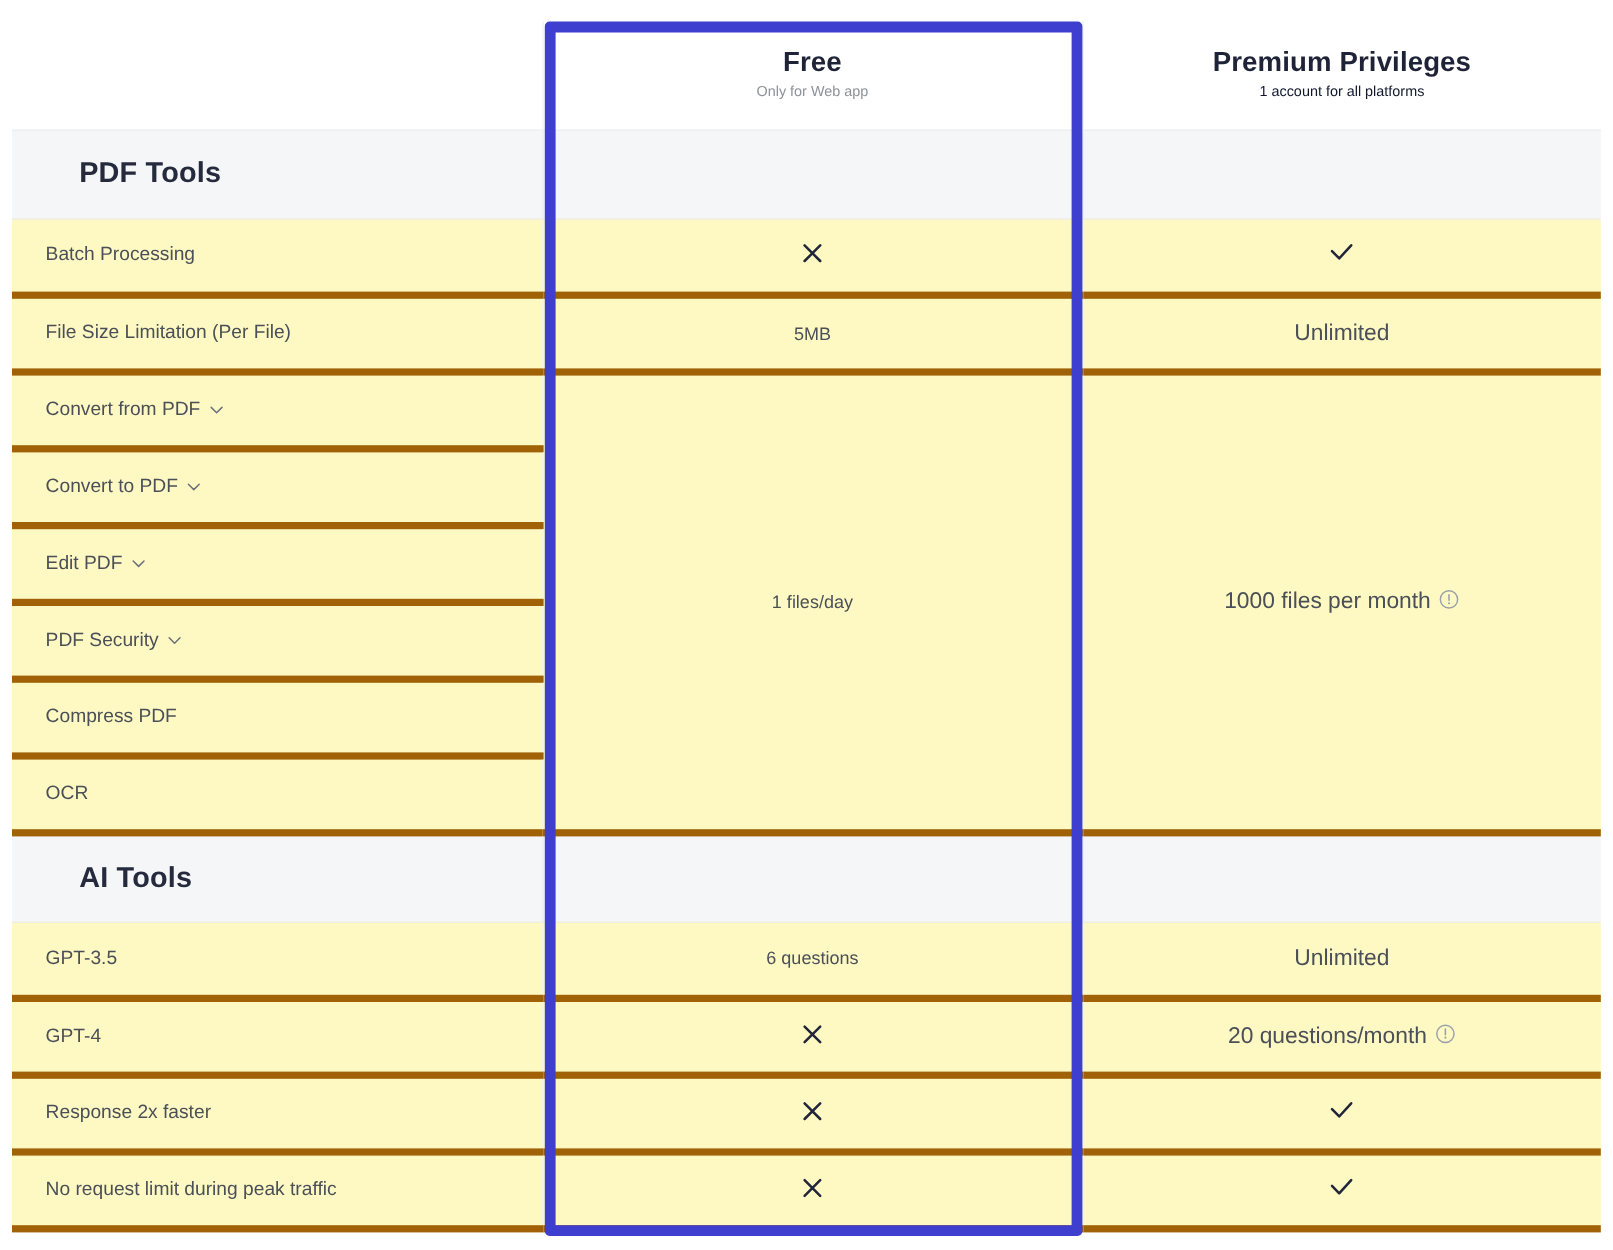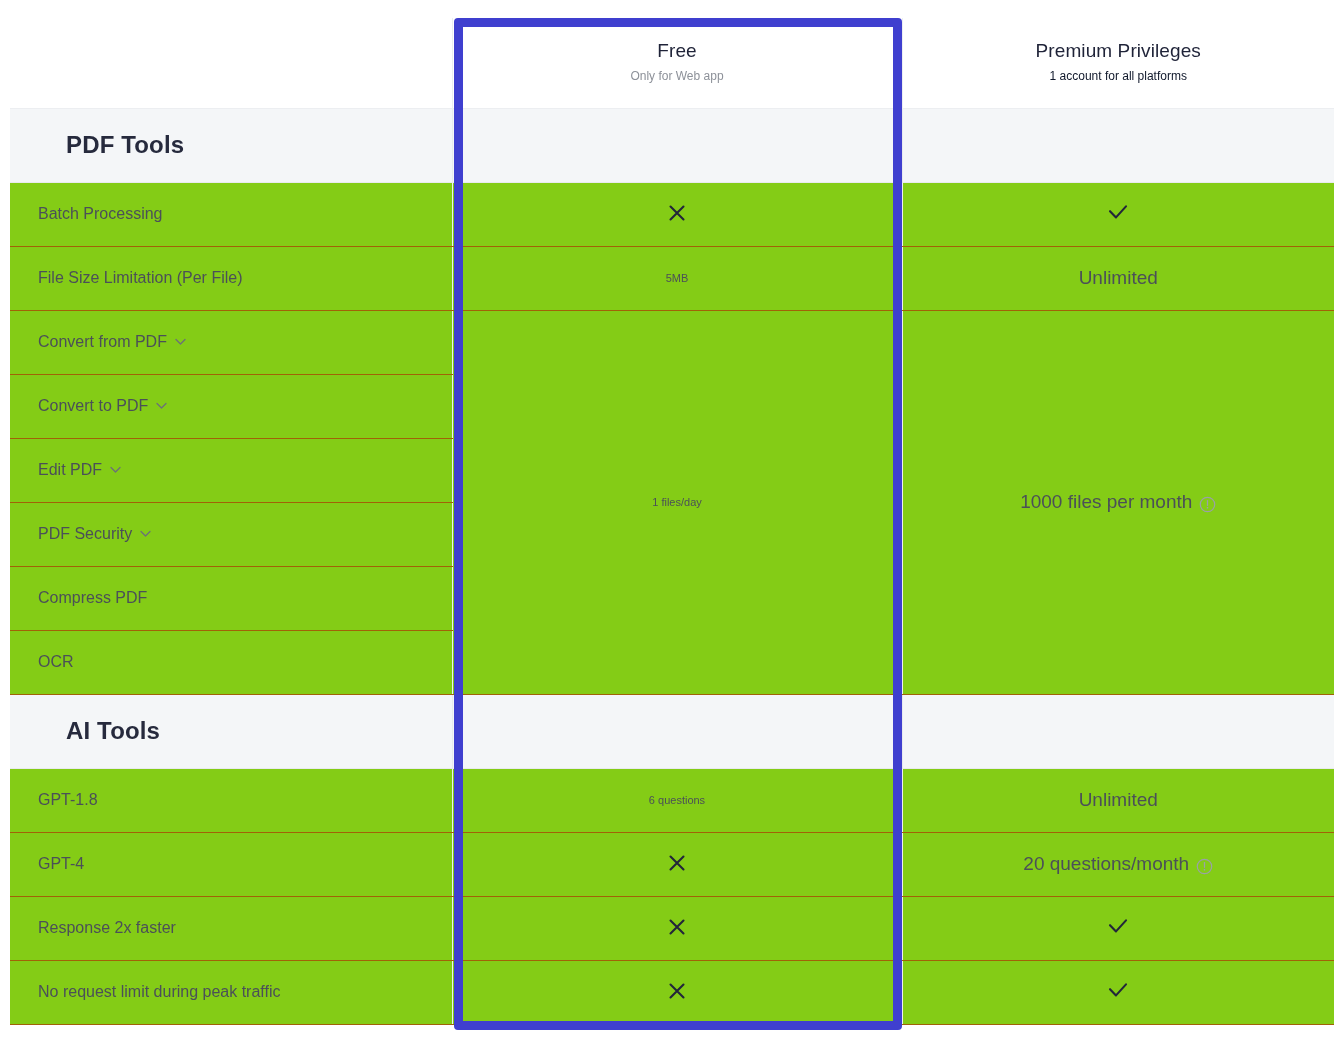--- a/index.html
+++ b/index.html
@@ -44,22 +44,22 @@
     font-weight: normal;
   }
   thead th.feature-head {
     border-right: 1px solid #eceef1;
   }
   thead th.free-head {
     border-right: 1px solid #eceef1;
   }
 
   .plan-name {
-    font-size: 19px;
-    font-weight: normal;
+    font-size: 23px;
+    font-weight: bold;
     color: #1f2338;
     letter-spacing: .1px;
     line-height: 26px;
   }
   .plan-sub {
     font-size: 12px;
     color: #8d9199;
     line-height: 22px;
     margin-top: 1px;
   }
@@ -82,35 +82,35 @@
     font-size: 24px;
     font-weight: bold;
     color: #262a3d;
     padding-left: 28px;
     letter-spacing: .15px;
   }
 
   
   tbody td {
     height: 64px;
-    border-bottom: 1px solid #a16207;
+    border-bottom: 6px solid #a16207;
     vertical-align: middle;
-    background: #84cc16;
+    background: #fef9c3;
   }
   td.feature-cell {
     padding-left: 28px;
     border-right: 1px solid #eef0f3;
     font-size: 16px;
     color: #4b5058;
     text-align: left;
   }
   td.free-cell {
     text-align: center;
     border-right: 1px solid #eef0f3;
-    font-size: 11px;
+    font-size: 15px;
     color: #4b5058;
     margin-top: 35px;
   }
   td.premium-cell {
     text-align: center;
     font-size: 19px;
     color: #4b5058;
   }
 
   .feature-label {
@@ -129,21 +129,21 @@
   .chev svg { display: block; }
 
   .mark {
     display: inline-block;
     line-height: 0;
   }
   .mark svg { display: block; margin: 0 auto; }
 
   .val-with-info {
     display: inline-flex;
-    align-items: flex-end;
+    align-items: flex-start;
     gap: 7px;
     justify-content: center;
   }
   .info-ico { display: inline-block; line-height: 0; }
   .info-ico svg { display: block; }
 
   
   .highlight-box {
     position: absolute;
     left: 454px;
@@ -311,21 +311,21 @@
         <td class="feature-cell">
           <span class="section-title">AI Tools</span>
         </td>
         <td class="free-cell"></td>
         <td class="premium-cell"></td>
       </tr>
 
       <tr>
         <td class="feature-cell">
           <span class="feature-label">
-            <span>GPT-1.8</span>
+            <span>GPT-3.5</span>
           </span>
         </td>
         <td class="free-cell">6 questions</td>
         <td class="premium-cell">Unlimited</td>
       </tr>
 
       <tr>
         <td class="feature-cell">
           <span class="feature-label">
             <span>GPT-4</span>

